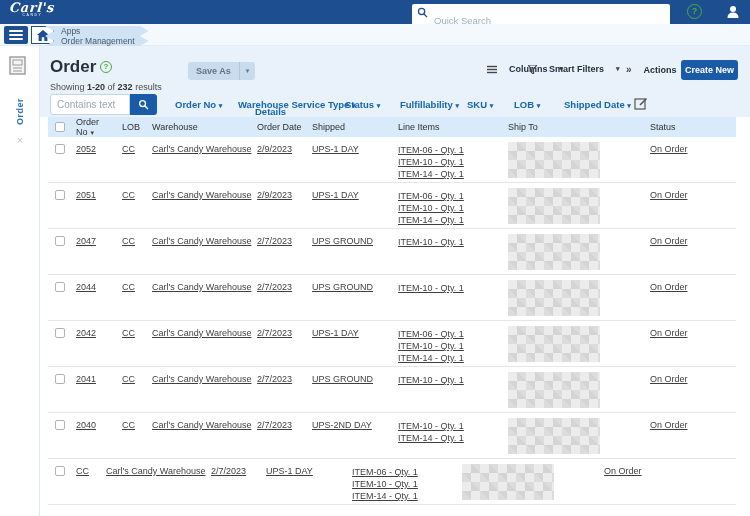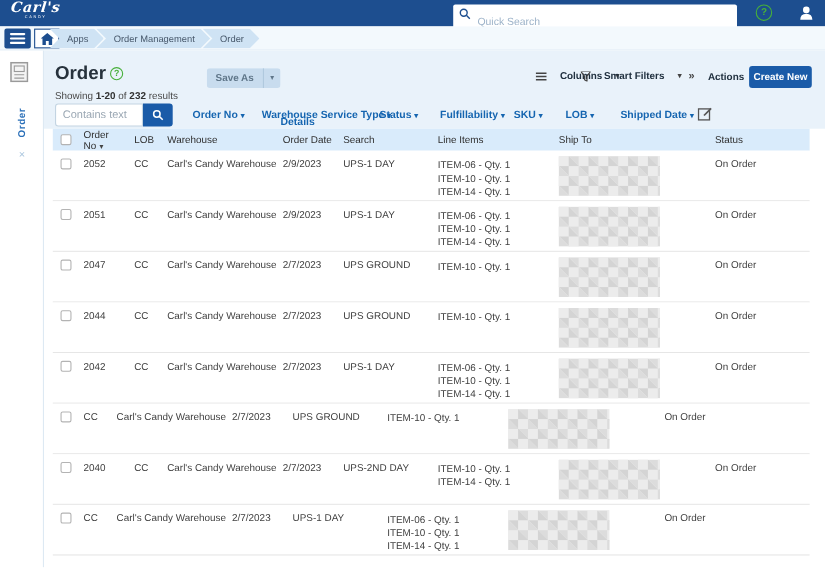--- a/index.html
+++ b/index.html
@@ -17,21 +17,21 @@
   .help-btn { position:absolute; left:687px; top:4px; width:15px; height:15px; border:1.5px solid #47b03a; border-radius:50%; color:#47b03a; font-size:9px; font-weight:bold; text-align:center; line-height:12px; cursor:pointer; }
   .user-btn { position:absolute; left:725px; top:4px; width:16px; height:16px; cursor:pointer; }
 
   
   .crumbbar { position:absolute; top:24px; left:0; width:750px; height:22px; background:#f3f9fd; border-bottom:1px solid #e2ecf5; }
   .burger { position:absolute; left:4px; top:2px; width:24px; height:18px; background:#1d4e8f; border-radius:2px; display:flex; flex-direction:column; justify-content:center; gap:2px; padding:0 5px; cursor:pointer; }
   .burger i { display:block; height:2px; background:#fff; border-radius:1px; }
   .homewrap { position:absolute; left:31px; top:2px; height:18px; display:flex; cursor:pointer; }
   .homebox { width:23px; height:18px; background:#fff; border:1px solid #1d4e8f; display:flex; align-items:center; justify-content:center; }
   .homearrow { width:8px; height:18px; background:#1d4e8f; clip-path:polygon(0 0, 100% 50%, 0 100%); }
-  .crumbs { position:absolute; left:52px; top:2px; height:18px; display:flex; }
+  .crumbs { position:absolute; left:52px; top:2px; height:18px; display:flex;flex-direction:column; }
   .crumb { height:18px; background:#cfe3f4; color:#47586b; font-size:8.5px; display:flex; align-items:center; padding:0 14px 0 16px; margin-left:-7px; clip-path:polygon(0 0, calc(100% - 9px) 0, 100% 50%, calc(100% - 9px) 100%, 0 100%, 9px 50%); cursor:pointer; }
 
   
   .sidebar { position:absolute; top:46px; left:0; width:40px; height:470px; background:#fff; border-right:1px solid #dde9f3; }
   .doc-icon { position:absolute; left:9px; top:10px; cursor:pointer; }
   .vtab { position:absolute; left:0; top:52px; width:40px; text-align:center; }
   .vtab .vlabel { writing-mode:vertical-rl; transform:rotate(180deg); color:#2a6fb8; font-size:9px; font-weight:bold; letter-spacing:.5px; cursor:pointer; }
   .vtab .vclose { display:block; color:#aac6de; font-size:10px; margin-top:6px; cursor:pointer; }
 
   
@@ -61,21 +61,21 @@
   .search-btn { position:absolute; left:90px; top:48px; width:27px; height:21px; background:#1a5ba8; border:none; border-radius:0 3px 3px 0; cursor:pointer; display:flex; align-items:center; justify-content:center; }
   .fdrop { position:absolute; top:53px; font-size:9.5px; font-weight:bold; color:#1565b0; cursor:pointer; white-space:nowrap; }
   .fdrop .caret { font-size:7px; color:#1565b0; }
   .f-orderno { left:135px; } .f-wst { left:198px; } .f-status { left:305px; }
   .f-fulfill { left:360px; } .f-sku { left:427px; } .f-lob { left:474px; } .f-shipped { left:524px; }
   .edit-filter { position:absolute; left:594px; top:51px; width:14px; height:14px; cursor:pointer; }
 
   
   .tablewrap { position:absolute; top:71px; left:8px; width:688px; }
   .thead { display:flex; align-items:center; height:20px; background:#d9ebfb; font-size:9px; color:#2f2f2f; }
-  .trow { display:flex; min-height:46px; border-bottom:1px solid #e6e6e6; font-size:9px; color:#3f3f3f; padding-top:7px; cursor:pointer; background:#fff; }
+  .trow { display:flex; min-height:46px; border-bottom:1px solid #e6e6e6; font-size:9px; color:#3f3f3f; padding-top:7px; cursor:pointer; background:#fff;text-decoration:underline; }
   .cell { padding-right:4px; }
   .c-check { width:28px; display:flex; justify-content:center; }
   .thead .c-check { padding-top:0; align-items:center; }
   .c-orderno { width:46px; } .c-lob { width:30px; } .c-warehouse { width:105px; }
   .c-date { width:55px; } .c-carrier { width:86px; } .c-lineitems { width:110px; }
   .c-shipto { width:142px; } .c-status { flex:1; }
   .c-lineitems div { line-height:12px; }
   .checkbox { width:10px; height:10px; border:1px solid #b3b3b3; border-radius:2px; background:#fff; display:inline-block; cursor:pointer; }
   .sort-caret { font-size:7px; color:#444; margin-left:3px; }
   .redacted { width:92px; height:36px; margin-top:-2px;
@@ -229,21 +229,21 @@
       <div class="thead">
         <div class="cell c-check">
             <span class="checkbox"></span>
           </div>
         <div class="cell c-orderno">
           <span>Order No</span><span class="sort-caret">▾</span>
         </div>
         <div class="cell c-lob">LOB</div>
         <div class="cell c-warehouse">Warehouse</div>
         <div class="cell c-date">Order Date</div>
-        <div class="cell c-carrier">Search</div>
+        <div class="cell c-carrier">Shipped</div>
         <div class="cell c-lineitems">Line Items</div>
         <div class="cell c-shipto">Ship To</div>
         <div class="cell c-status">Status</div>
       </div>
       <div id="tbody">
   <div class="trow">
     <div class="cell c-check">
               <span class="checkbox"></span>
             </div>
     <div class="cell c-orderno">2052</div>
@@ -335,20 +335,21 @@
     <div class="cell c-shipto">
       <div class="redacted"></div>
     </div>
     <div class="cell c-status">On Order</div>
   </div>
 
   <div class="trow">
     <div class="cell c-check">
               <span class="checkbox"></span>
             </div>
+    <div class="cell c-orderno">2041</div>
     <div class="cell c-lob">CC</div>
     <div class="cell c-warehouse">Carl's Candy Warehouse</div>
     <div class="cell c-date">2/7/2023</div>
     <div class="cell c-carrier">UPS GROUND</div>
     <div class="cell c-lineitems">
               <div>ITEM-10 - Qty. 1</div>
             </div>
     <div class="cell c-shipto">
       <div class="redacted"></div>
     </div>

